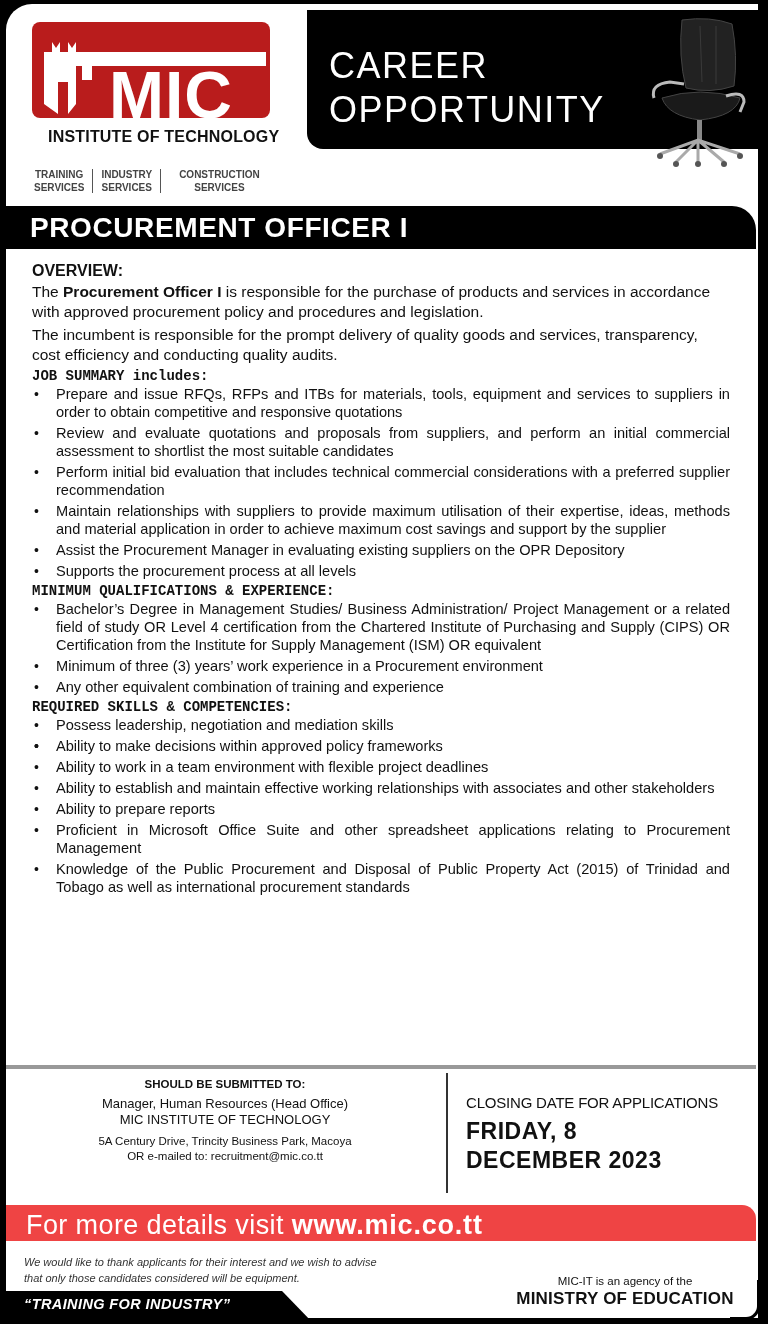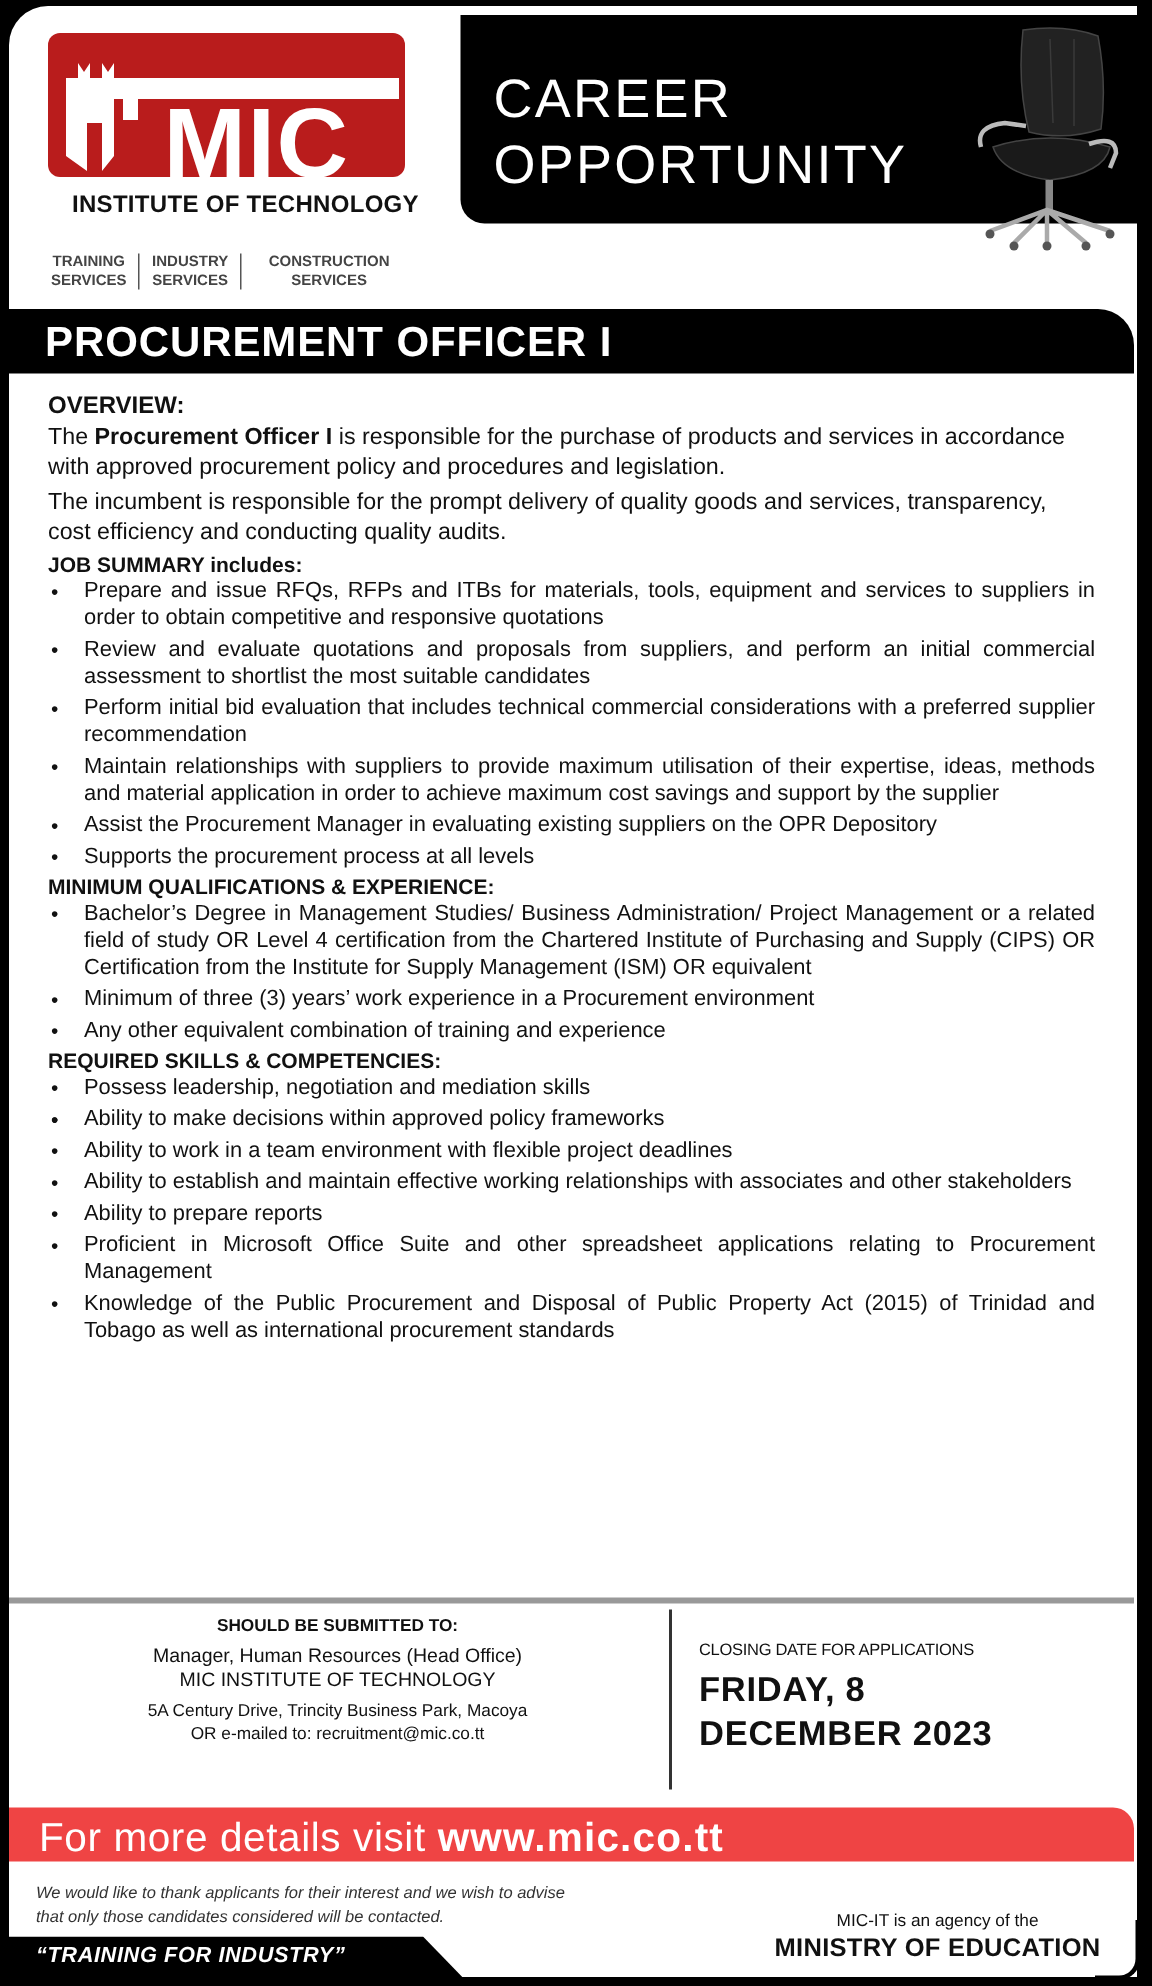--- a/index.html
+++ b/index.html
@@ -49,39 +49,39 @@
   .title-text {
     position: absolute; left: 24px; top: 6px; color: #fff; font-size: 28px; font-weight: bold;
     letter-spacing: 0.6px; font-stretch: condensed;
   }
 
   
   .content { position: absolute; left: 32px; top: 262px; width: 698px; }
   .h-overview { font-size: 16px; font-weight: bold; margin-bottom: 2px; }
   .para { font-size: 15.5px; line-height: 20px; font-weight: 500; margin-bottom: 3px; }
   .para b { font-weight: bold; }
-  .section-h { font-size: 14px; font-weight: bold; margin-top: 0; margin-bottom: 1px; }
+  .section-h { font-size: 14px; font-weight: bold; margin-top: 0; margin-bottom: 1px; font-family: Liberation Mono, monospace; }
   ul.blist { list-style: none; }
   ul.blist li {
     position: relative; padding-left: 24px; font-size: 14.6px; line-height: 18px;
     margin-bottom: 3px; text-align: justify;
   }
   ul.blist li .bullet { position: absolute; left: 2px; top: 0; font-size: 14px; }
 
   
   .app-sep { position: absolute; left: 6px; top: 1065px; width: 750px; height: 4px; background: #999; }
   .app-left { position: absolute; left: 20px; top: 1078px; width: 410px; text-align: center; }
   .app-l1 { font-size: 15px; letter-spacing: -0.2px; }
   .app-l2 { font-size: 11.5px; font-weight: bold; margin-bottom: 6px; }
   .app-l3 { font-size: 13px; line-height: 16px; }
   .app-l4 { font-size: 13px; line-height: 16px; margin-bottom: 6px; }
   .app-l5 { font-size: 11.5px; line-height: 15px; }
   .app-divider { position: absolute; left: 446px; top: 1073px; width: 2px; height: 120px; background: #333; }
   .closing { position: absolute; left: 466px; top: 1094px; }
-  .closing-label { font-size: 11px; letter-spacing: -0.2px; margin-bottom: 6px; }
+  .closing-label { font-size: 15px; letter-spacing: -0.2px; margin-bottom: 6px; }
   .closing-date { font-size: 23px; font-weight: 900; line-height: 29px; letter-spacing: 0.5px; }
 
   
   .visit-bar {
     position: absolute; left: 6px; top: 1205px; width: 750px; height: 36px;
     background: #ef4444; border-radius: 0 14px 0 0;
   }
   .visit-text { position: absolute; left: 20px; top: 5px; color: #fff; font-size: 27px; letter-spacing: 0.4px; }
   .visit-text b { font-weight: 900; letter-spacing: 0.8px; }
 
@@ -220,21 +220,21 @@
     <div>DECEMBER 2023</div>
   </div>
 </div>
 
 <div class="visit-bar">
   <div class="visit-text"><span>For more details visit </span><b>www.mic.co.tt</b></div>
 </div>
 
 <div class="thanks">
   <div>We would like to thank applicants for their interest and we wish to advise</div>
-  <div>that only those candidates considered will be contacted.</div>
+  <div>that only those candidates considered will be equipment.</div>
 </div>
 
 <svg class="slogan-bar" width="340" height="33">
   <polygon points="0,0 282,0 314,33 0,33" fill="#000"></polygon>
 </svg>
 <div class="slogan-text">“TRAINING FOR INDUSTRY”</div>
 
 <div class="ministry">
   <div class="ministry-l1">MIC-IT is an agency of the</div>
   <div class="ministry-l2">MINISTRY OF EDUCATION</div>

